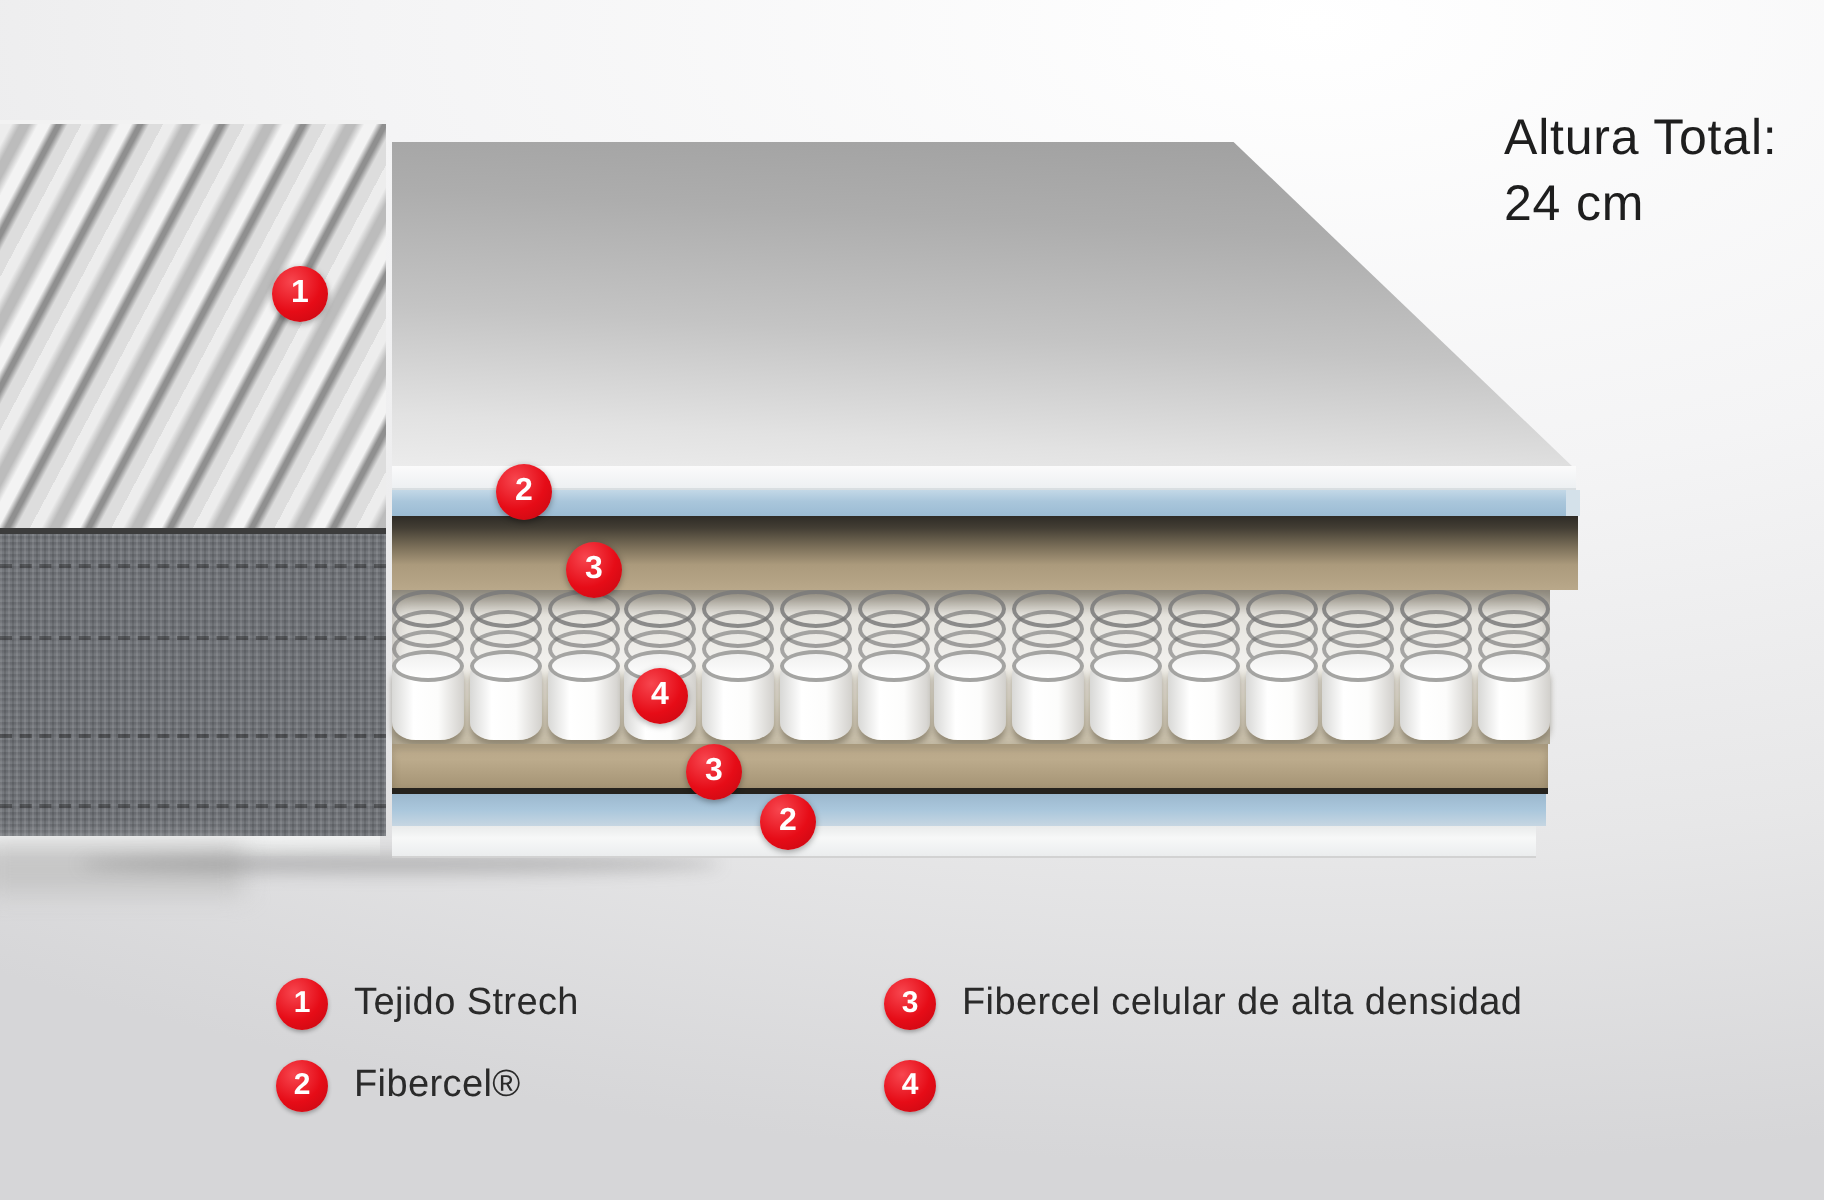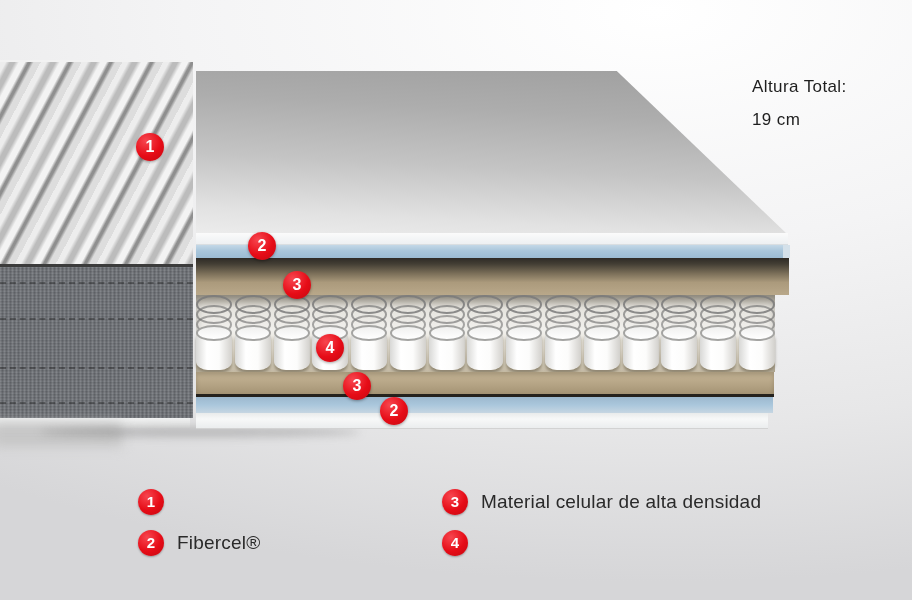--- a/index.html
+++ b/index.html
@@ -95,21 +95,21 @@
     color:#fff;font-weight:bold;font-size:16px;line-height:28px;text-align:center;
     box-shadow:0 1px 3px rgba(0,0,0,.35);
   }
   .m1{left:136px;top:133px}
   .m2a{left:248px;top:232px}
   .m3a{left:283px;top:271px}
   .m4{left:316px;top:334px}
   .m3b{left:343px;top:372px}
   .m2b{left:380px;top:397px}
   
-  .altura{position:absolute;left:752px;top:53px;color:#1e1e1e;font-size:17px;line-height:33px;letter-spacing:.4px;margin-top:17px;}
+  .altura{position:absolute;left:752px;top:53px;color:#1e1e1e;font-size:25px;line-height:33px;letter-spacing:.4px;}
   
   .legend-item{position:absolute;display:flex;align-items:center;gap:13px;}
   .l1{left:138px;top:489px}.l2{left:138px;top:530px}
   .l3{left:442px;top:489px}.l4{left:442px;top:530px}
   .legend-badge{
     flex:0 0 26px;width:26px;height:26px;border-radius:50%;
     background:radial-gradient(circle at 35% 28%,#f7464f 0%,#e60c17 55%,#c40811 100%);
     color:#fff;font-weight:bold;font-size:15px;line-height:26px;text-align:center;
     box-shadow:0 1px 2px rgba(0,0,0,.3);
   }
@@ -233,31 +233,32 @@
 
   <div class="marker m1">1</div>
   <div class="marker m2a">2</div>
   <div class="marker m3a">3</div>
   <div class="marker m4">4</div>
   <div class="marker m3b">3</div>
   <div class="marker m2b">2</div>
 
   <div class="altura">
     <div>Altura Total:</div>
-    <div>19 cm</div>
+    <div>24 cm</div>
   </div>
 
   <div class="legend-item l1">
     <span class="legend-badge">1</span>
+    <span class="legend-label">Tejido Strech</span>
   </div>
   <div class="legend-item l2">
     <span class="legend-badge">2</span>
     <span class="legend-label">Fibercel®</span>
   </div>
   <div class="legend-item l3">
     <span class="legend-badge">3</span>
-    <span class="legend-label">Material celular de alta densidad</span>
+    <span class="legend-label">Fibercel celular de alta densidad</span>
   </div>
   <div class="legend-item l4">
     <span class="legend-badge">4</span>
   </div>
 
 </div>
 
 </body></html>

